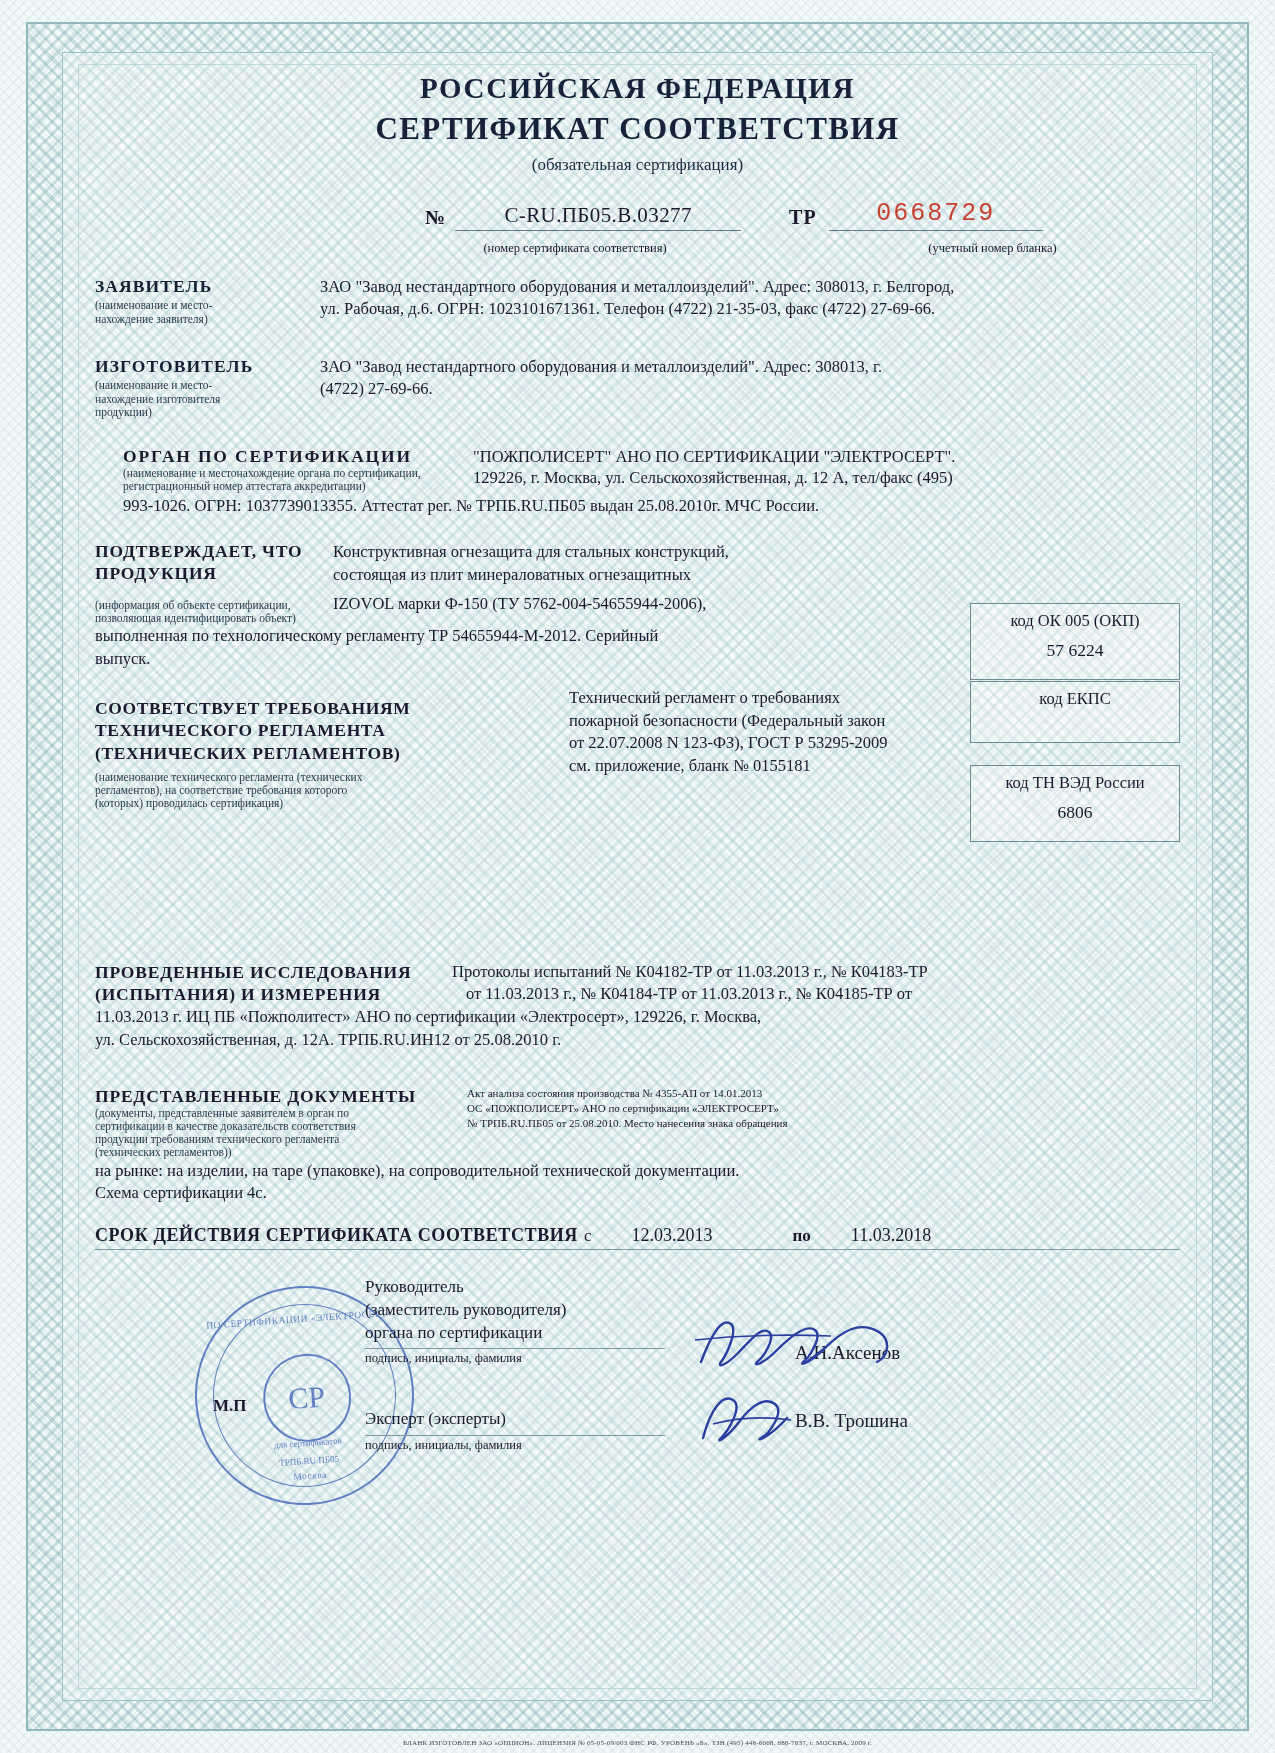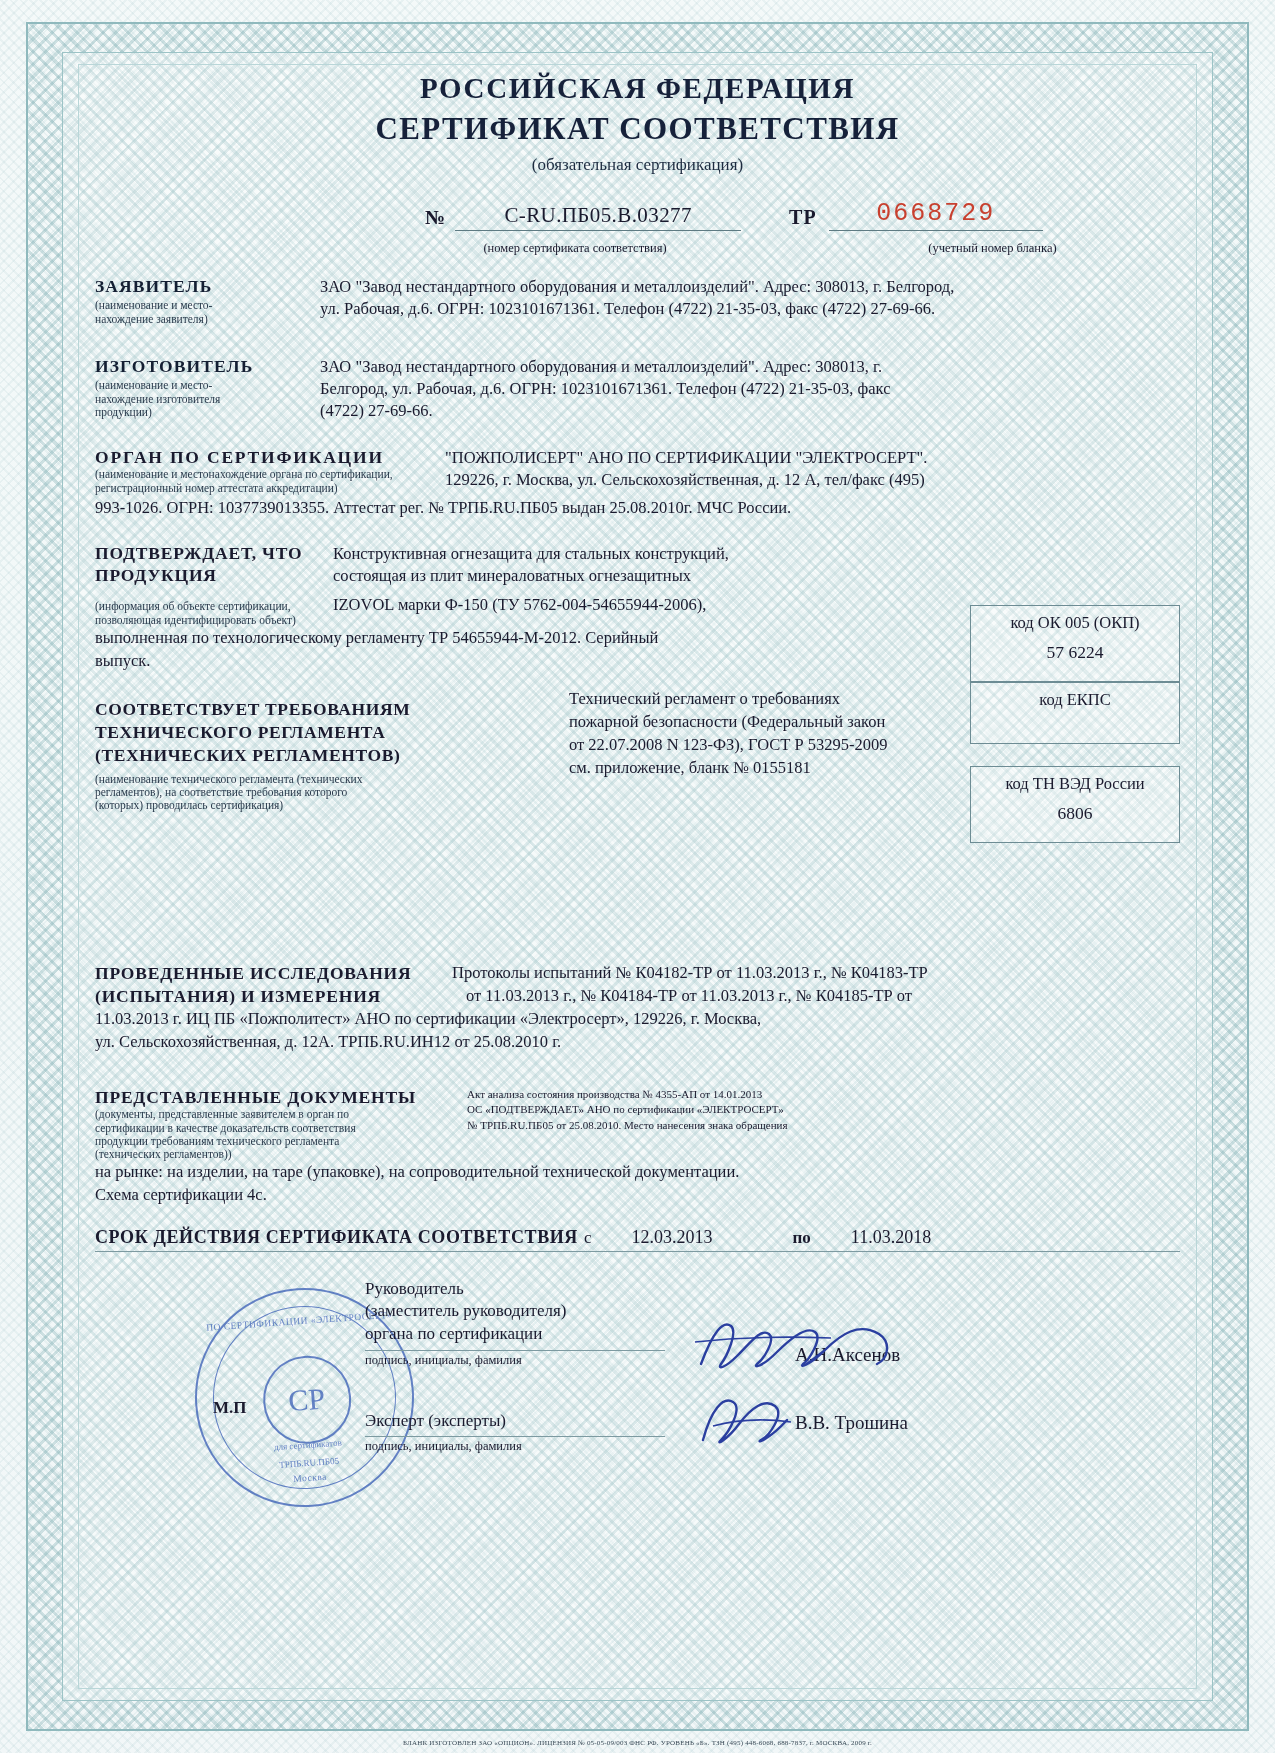--- a/index.html
+++ b/index.html
@@ -143,21 +143,21 @@
   .sec-body {
     flex: 1 1 auto;
     font-size: 16.5px;
     line-height: 1.32;
   }
 
   .applicant-label { width: 215px; }
   .maker-label { width: 215px; }
 
   
-  .org-block { margin-top: 26px; position: relative; }
+  .org-block { margin-top: 26px; position: relative; margin-left: 28px; }
   .org-head {
     font-weight: bold;
     font-size: 17.5px;
     letter-spacing: 1.8px;
     display: inline-block;
     vertical-align: top;
   }
   .org-text {
     font-size: 16.5px;
     line-height: 1.3;
@@ -334,21 +334,20 @@
 
     <div class="sec" style="margin-top:30px;">
       <div class="sec-label maker-label">
         <div class="lbl">ИЗГОТОВИТЕЛЬ</div>
         <div class="sub" style="white-space: pre-line;">(наименование  и  место-
 нахождение изготовителя
 продукции)</div>
       </div>
       <div class="sec-body">
         <div>ЗАО "Завод нестандартного оборудования и металлоизделий". Адрес: 308013, г.</div>
-        <div>Белгород, ул. Рабочая, д.6. ОГРН: 1023101671361. Телефон (4722) 21-35-03, факс</div>
         <div>(4722) 27-69-66.</div>
       </div>
     </div>
 
     <div class="org-block">
       <div class="org-row1">
         <div style="width:336px;">
           <div class="org-head">ОРГАН  ПО  СЕРТИФИКАЦИИ</div>
           <div class="org-sub" style="white-space: pre-line;">(наименование и местонахождение органа по сертификации,
 регистрационный номер аттестата аккредитации)</div>
@@ -435,21 +434,21 @@
       <div class="docs-row">
         <div style="width:360px;">
           <div class="docs-head">ПРЕДСТАВЛЕННЫЕ ДОКУМЕНТЫ</div>
           <div class="docs-sub" style="white-space: pre-line;">(документы, представленные заявителем в орган по
 сертификации в качестве доказательств соответствия
 продукции требованиям технического регламента
 (технических регламентов))</div>
         </div>
         <div class="docs-right">
           <div>Акт анализа состояния производства № 4355-АП от 14.01.2013</div>
-          <div>ОС «ПОДТВЕРЖДАЕТ» АНО по сертификации «ЭЛЕКТРОСЕРТ»</div>
+          <div>ОС «ПОЖПОЛИСЕРТ» АНО по сертификации «ЭЛЕКТРОСЕРТ»</div>
           <div>№ ТРПБ.RU.ПБ05 от 25.08.2010. Место нанесения знака обращения</div>
         </div>
       </div>
       <div class="docs-tail">на рынке: на изделии, на таре (упаковке), на сопроводительной технической документации.</div>
       <div class="docs-tail">Схема сертификации 4с.</div>
     </div>
 
     <div class="valid">
       <span class="valid-label">СРОК ДЕЙСТВИЯ СЕРТИФИКАТА СООТВЕТСТВИЯ</span>
       <span class="valid-c">с</span>

